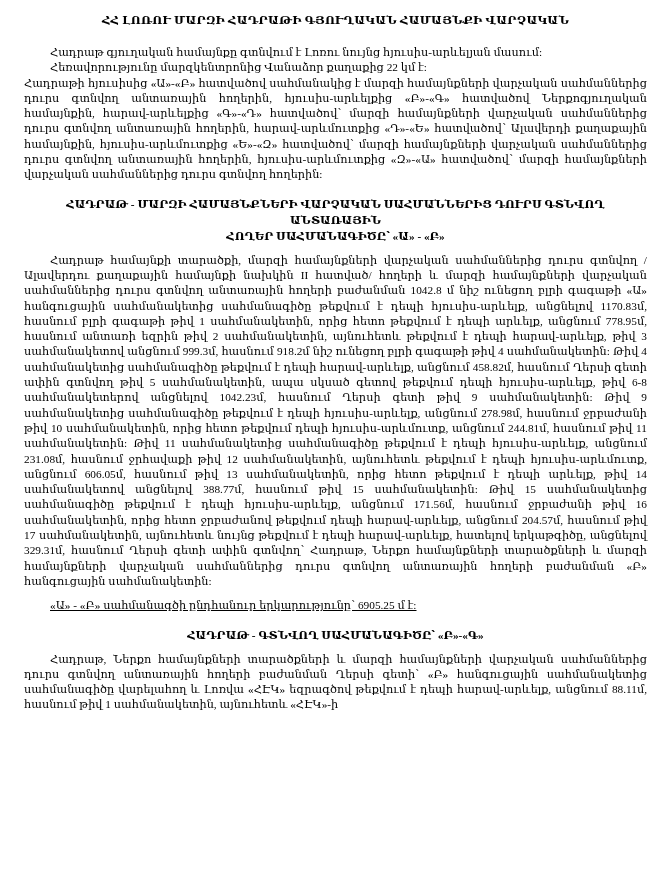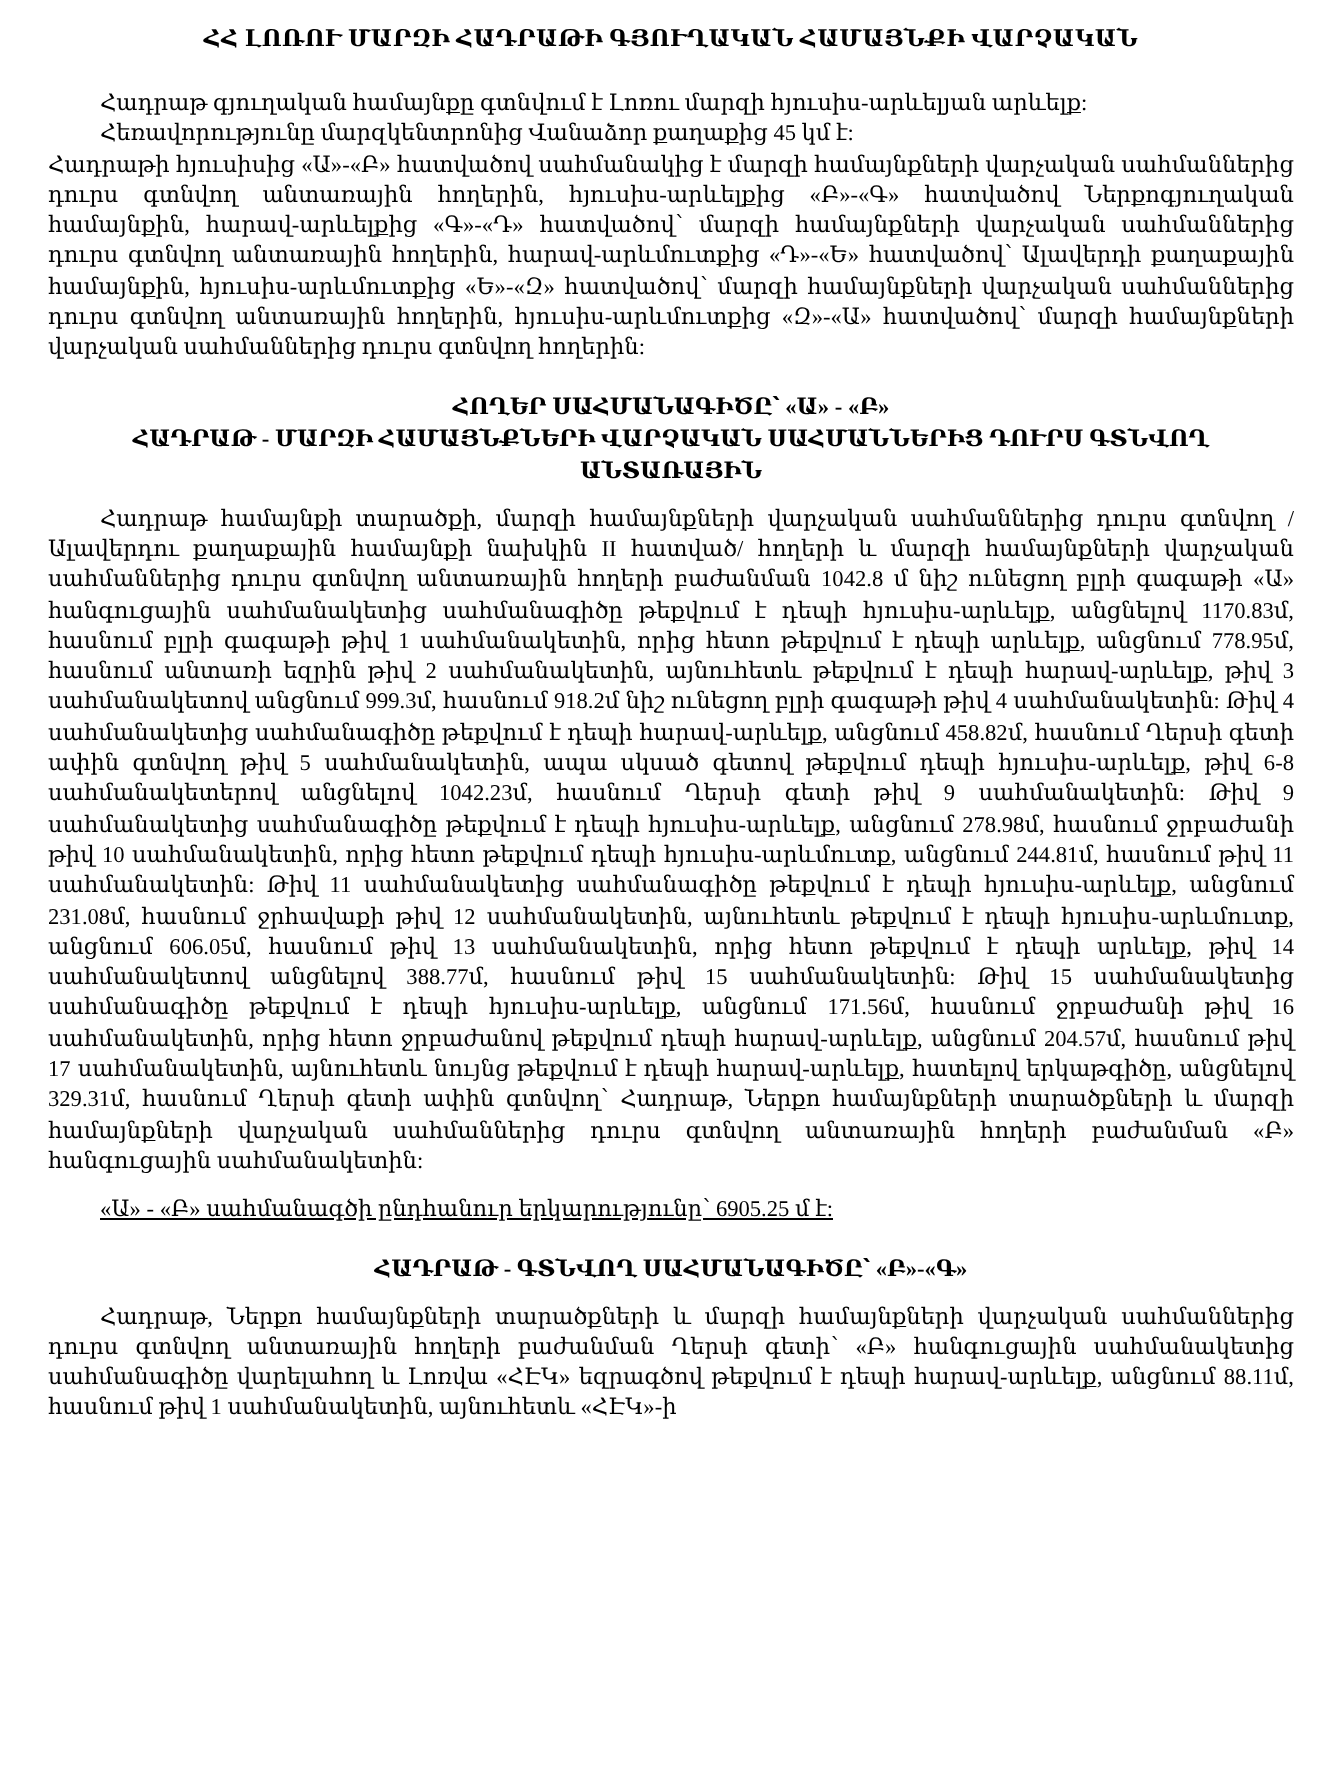--- a/index.html
+++ b/index.html
@@ -72,29 +72,29 @@
 <body>
 
 <div class="page">
 
   <div class="doc-title">
     <span class="line">ՀՀ ԼՈՌՈՒ ՄԱՐԶԻ ՀԱԴՐԱԹԻ ԳՅՈՒՂԱԿԱՆ ՀԱՄԱՅՆՔԻ ՎԱՐՉԱԿԱՆ</span>
   </div>
 
   <div class="spacer-lg"></div>
 
-  <p class="para indent">Հադրաթ գյուղական համայնքը գտնվում է Լոռու մարզի հյուսիս-արևելյան արևելք:</p>
-  <p class="para indent">Հեռավորությունը մարզկենտրոնից Վանաձոր քաղաքից 45 կմ է:</p>
+  <p class="para indent">Հադրաթ գյուղական համայնքը գտնվում է Լոռու նույնց հյուսիս-արևելյան մասում:</p>
+  <p class="para indent">Հեռավորությունը մարզկենտրոնից Վանաձոր քաղաքից 22 կմ է:</p>
   <p class="para">Հադրաթի հյուսիսից «Ա»-«Բ» հատվածով սահմանակից է մարզի համայնքների վարչական սահմաններից դուրս գտնվող անտառային հողերին, հյուսիս-արևելքից «Բ»-«Գ» հատվածով Ներքոգյուղական համայնքին, հարավ-արևելքից «Գ»-«Դ» հատվածով՝ մարզի համայնքների վարչական սահմաններից դուրս գտնվող անտառային հողերին, հարավ-արևմուտքից «Դ»-«Ե» հատվածով՝ Ալավերդի քաղաքային համայնքին, հյուսիս-արևմուտքից «Ե»-«Զ» հատվածով՝ մարզի համայնքների վարչական սահմաններից դուրս գտնվող անտառային հողերին, հյուսիս-արևմուտքից «Զ»-«Ա» հատվածով՝ մարզի համայնքների վարչական սահմաններից դուրս գտնվող հողերին:</p>
 
   <div class="spacer-md"></div>
 
   <div class="section-heading">
+    <span class="line">ՀԱԴՐԱԹ - ՄԱՐԶԻ ՀԱՄԱՅՆՔՆԵՐԻ ՎԱՐՉԱԿԱՆ ՍԱՀՄԱՆՆԵՐԻՑ ԴՈՒՐՍ ԳՏՆՎՈՂ ԱՆՏԱՌԱՅԻՆ</span>
     <span class="line">ՀՈՂԵՐ ՍԱՀՄԱՆԱԳԻԾԸ՝  «Ա» - «Բ»</span>
-    <span class="line">ՀԱԴՐԱԹ - ՄԱՐԶԻ ՀԱՄԱՅՆՔՆԵՐԻ ՎԱՐՉԱԿԱՆ ՍԱՀՄԱՆՆԵՐԻՑ ԴՈՒՐՍ ԳՏՆՎՈՂ ԱՆՏԱՌԱՅԻՆ</span>
   </div>
 
   <div class="spacer-sm"></div>
 
   <p class="para indent">Հադրաթ համայնքի տարածքի, մարզի համայնքների վարչական սահմաններից դուրս գտնվող /Ալավերդու քաղաքային համայնքի նախկին   II հատված/ հողերի և մարզի համայնքների վարչական սահմաններից դուրս գտնվող անտառային հողերի բաժանման 1042.8 մ նիշ ունեցող բլրի գագաթի «Ա» հանգուցային սահմանակետից սահմանագիծը թեքվում է դեպի հյուսիս-արևելք, անցնելով 1170.83մ, հասնում բլրի գագաթի թիվ 1 սահմանակետին, որից հետո թեքվում է դեպի արևելք, անցնում 778.95մ, հասնում անտառի եզրին թիվ 2 սահմանակետին, այնուհետև թեքվում է դեպի հարավ-արևելք, թիվ 3 սահմանակետով անցնում 999.3մ, հասնում 918.2մ նիշ ունեցող բլրի գագաթի թիվ 4 սահմանակետին: Թիվ 4 սահմանակետից սահմանագիծը թեքվում է դեպի հարավ-արևելք, անցնում 458.82մ, հասնում Ղերսի գետի ափին գտնվող թիվ 5 սահմանակետին, ապա սկսած գետով թեքվում դեպի հյուսիս-արևելք, թիվ 6-8 սահմանակետերով անցնելով 1042.23մ, հասնում Ղերսի գետի թիվ 9 սահմանակետին: Թիվ 9 սահմանակետից սահմանագիծը թեքվում է դեպի հյուսիս-արևելք, անցնում 278.98մ, հասնում ջրբաժանի թիվ 10 սահմանակետին, որից հետո թեքվում դեպի հյուսիս-արևմուտք, անցնում 244.81մ, հասնում թիվ 11 սահմանակետին: Թիվ 11 սահմանակետից սահմանագիծը թեքվում է դեպի հյուսիս-արևելք, անցնում 231.08մ, հասնում ջրհավաքի թիվ 12 սահմանակետին, այնուհետև թեքվում է դեպի հյուսիս-արևմուտք, անցնում 606.05մ, հասնում թիվ 13 սահմանակետին, որից հետո թեքվում է դեպի արևելք, թիվ 14 սահմանակետով անցնելով 388.77մ, հասնում թիվ 15 սահմանակետին: Թիվ 15 սահմանակետից սահմանագիծը թեքվում է դեպի հյուսիս-արևելք, անցնում 171.56մ, հասնում ջրբաժանի թիվ 16 սահմանակետին, որից հետո ջրբաժանով թեքվում դեպի հարավ-արևելք, անցնում 204.57մ, հասնում թիվ 17 սահմանակետին, այնուհետև նույնց թեքվում է դեպի հարավ-արևելք, հատելով երկաթգիծը, անցնելով 329.31մ, հասնում Ղերսի գետի ափին գտնվող՝ Հադրաթ, Ներքո համայնքների տարածքների և մարզի համայնքների վարչական սահմաններից դուրս գտնվող անտառային հողերի բաժանման «Բ» հանգուցային սահմանակետին:</p>
 
   <div class="spacer-sm"></div>
 
   <p class="quoted-line">«Ա» - «Բ» սահմանագծի ընդհանուր երկարությունը՝ 6905.25 մ է:</p>
 

